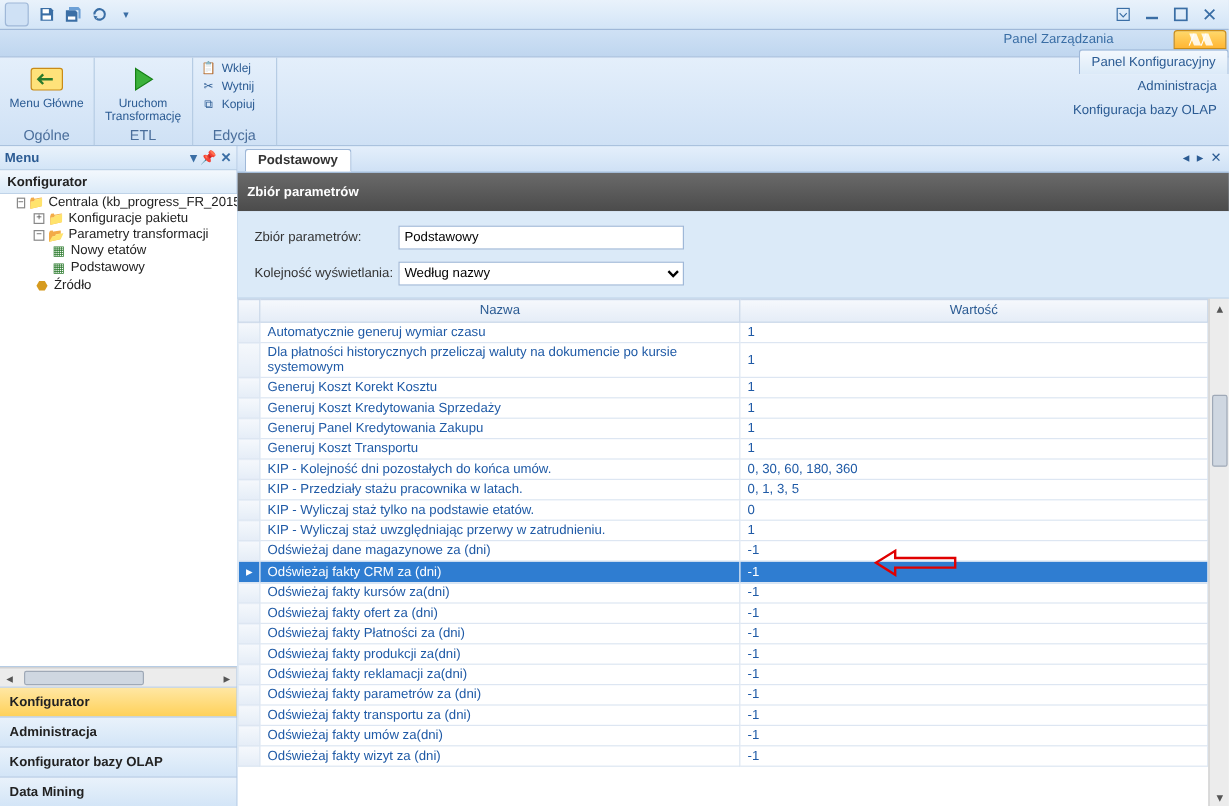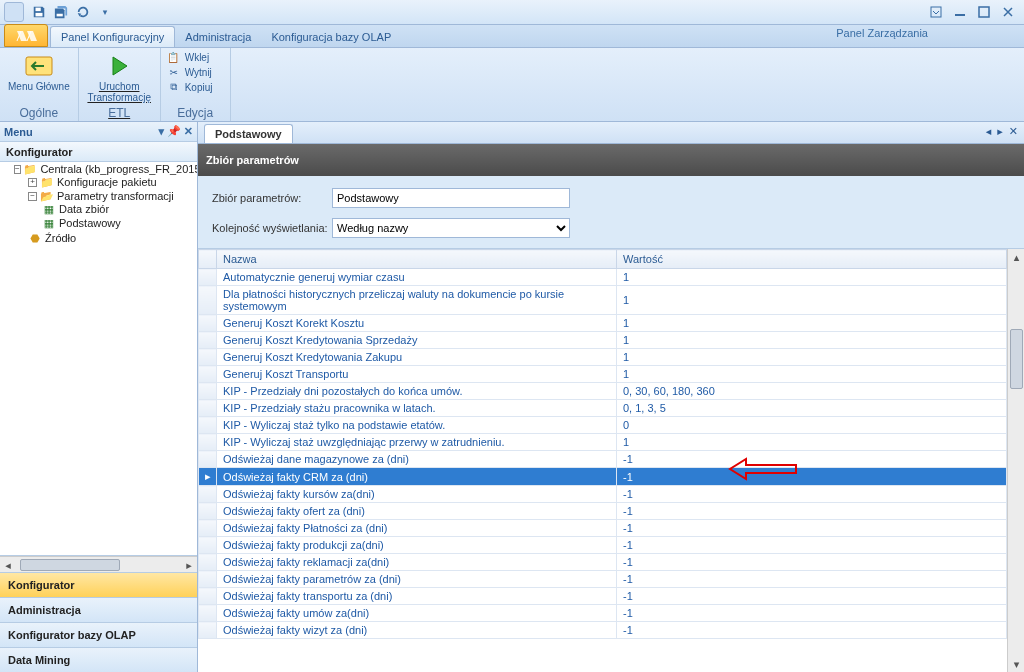--- a/index.html
+++ b/index.html
@@ -8,21 +8,21 @@
   
   .titlebar { height: 25px; background: linear-gradient(#e9f2fb,#d3e5f7); display:flex; align-items:center; border-bottom:1px solid #9fb8d8; }
   .sysmenu { width:20px; height:20px; margin:0 4px; background:#cfe1f5; border:1px solid #9fb8d8; border-radius:3px; }
   .qat { display:flex; gap:6px; margin-left:3px; }
   .qat-btn { width:16px; height:16px; display:flex; align-items:center; justify-content:center; color:#3a6ea5; cursor:pointer; }
   .titlebar .title { flex:1; text-align:right; color:#3a6ea5;margin-top:42px; }
   .winbtns { display:flex; gap:8px; margin-right:8px; color:#3a6ea5; }
   .winbtn { cursor:pointer; width:16px; height:14px; display:flex; align-items:center; justify-content:center; }
 
   
-  .ribbontabs { height:23px; background:linear-gradient(#cfe1f5,#bfd6ef); display:flex; align-items:flex-end; border-bottom:1px solid #9fb8d8; }
+  .ribbontabs { height:23px; background:linear-gradient(#cfe1f5,#bfd6ef); display:flex; align-items:flex-end; border-bottom:1px solid #9fb8d8;flex-direction:column; }
   .filebtn { width:44px; height:23px; background:linear-gradient(#ffd86b,#ffb634); border:1px solid #c98b17; margin:0 2px 0 4px; display:flex; align-items:center; justify-content:center; border-top-left-radius:3px; border-top-right-radius:3px; }
   .filebtn svg { width:22px; height:14px; }
   .rtab { padding:4px 10px 4px 10px; color:#2b5b93; cursor:pointer; }
   .rtab.active { background:linear-gradient(#f3f8fd,#dbeaf8); border:1px solid #9fb8d8; border-bottom:none; border-top-left-radius:3px; border-top-right-radius:3px; }
 
   
   .ribbon { height:74px; background:linear-gradient(#e4effb,#cfe1f5); display:flex; border-bottom:1px solid #9fb8d8; }
   .rgroup { border-right:1px solid #b6cce4; padding:2px 6px 1px 6px; display:flex; flex-direction:column; align-items:center; justify-content:space-between; min-width:60px; }
   .rgroup .glabel { font-size:12px; color:#4a6e9b; text-align:center; padding-top:1px; }
   .bigbtn { display:flex; flex-direction:column; align-items:center; gap:1px; cursor:pointer; padding:2px 2px 0 2px; }
@@ -62,21 +62,21 @@
   .cardtitle { height:22px; background:linear-gradient(#6a6a6a,#4b4b4b); color:#fff; font-weight:bold; display:flex; align-items:center; padding:16px 8px; }
   .formarea { background:#dbeaf8; padding:12px 14px 10px 14px; border-bottom:1px solid #b6cce4; }
   .frow { display:flex; align-items:center; margin-bottom:10px; }
   .flabel { width:120px; color:#333; }
   .ftext { width:238px; height:20px; border:1px solid #9fb8d8; background:#fff; padding:0 4px; font-size:11px; }
   .fselect { width:238px; height:20px; border:1px solid #9fb8d8; background:#fff; font-size:11px; }
 
   .gridwrap { flex:1; position:relative; background:#fff; display:flex; }
   .gridinner { flex:1; overflow:hidden; }
   .grid { width:100%; border-collapse:collapse; table-layout:fixed; }
-  .grid th { background:linear-gradient(#f5f8fc,#e5edf7); border:1px solid #c9d6e8; text-align:left; padding:3px 6px; font-weight:normal; color:#2b5b93; height:18px; }
+  .grid th { background:linear-gradient(#f5f8fc,#e5edf7); border:1px solid #c9d6e8; text-align:center; padding:3px 6px; font-weight:normal; color:#2b5b93; height:18px; }
   .grid td { border:1px solid #dde6f2; padding:2px 6px; height:17px; color:#1f5aa6; }
   .grid tr.selected td { background:#2f7dd1; color:#fff; }
   .rowind { width:18px; background:linear-gradient(#f5f8fc,#e5edf7); border:1px solid #c9d6e8; text-align:center; }
   .grid td.rowind { color:#333; }
   .vscroll { width:17px; background:#ececec; border-left:1px solid #ccc; position:relative; }
   .vscroll .varr { position:absolute; left:0; width:17px; height:16px; display:flex; align-items:center; justify-content:center; color:#555; cursor:pointer; }
   .vscroll .vup{top:0;} .vscroll .vdn{bottom:0;}
   .vscroll .vthumb { position:absolute; left:2px; width:13px; background:#cfd7e1; border:1px solid #9fa9b7; border-radius:2px; }
 
   
@@ -155,21 +155,21 @@
       <div class="bicon">
           <svg width="30" height="26" viewBox="0 0 30 26">
             <rect x="2" y="4" width="26" height="18" rx="2" fill="#ffe27a" stroke="#c98b17"></rect>
             <path d="M20 13H9M12 9l-4 4 4 4" fill="none" stroke="#2a7a2c" stroke-width="2"></path>
           </svg>
         </div>
       <div class="blabel">Menu Główne</div>
     </div>
     <div class="glabel">Ogólne</div>
   </div>
-  <div class="rgroup" style="min-width:82px;text-decoration:underline;">
+  <div class="rgroup" style="min-width:82px;">
     <div class="bigbtn">
       <div class="bicon">
           <svg width="26" height="26" viewBox="0 0 26 26">
             <path d="M7 4l14 9-14 9z" fill="#3bb13b" stroke="#168016"></path>
           </svg>
         </div>
       <div class="blabel" style="white-space:pre;">Uruchom
 Transformację</div>
     </div>
     <div class="glabel">ETL</div>
@@ -225,21 +225,21 @@
             <li>
                 <span class="node">
               <span class="treetoggle">−</span>
               <span class="ticon">📂</span>
               <span>Parametry transformacji</span>
             </span>
               <ul>
                 <li>
                     <span class="node">
                   <span class="ticon" style="color:#2a7a2c;">▦</span>
-                  <span>Data zbiór</span>
+                  <span>Nowy etatów</span>
                 </span>
                   </li>
                 <li>
                     <span class="node">
                   <span class="ticon" style="color:#2a7a2c;">▦</span>
                   <span>Podstawowy</span>
                 </span>
                   </li>
               </ul>
             </li>
@@ -323,31 +323,31 @@
                 <td>Generuj Koszt Korekt Kosztu</td>
                 <td>1</td>
               </tr>
               <tr>
                 <td class="rowind"></td>
                 <td>Generuj Koszt Kredytowania Sprzedaży</td>
                 <td>1</td>
               </tr>
               <tr>
                 <td class="rowind"></td>
-                <td>Generuj Koszt Kredytowania Zakupu</td>
+                <td>Generuj Panel Kredytowania Zakupu</td>
                 <td>1</td>
               </tr>
               <tr>
                 <td class="rowind"></td>
                 <td>Generuj Koszt Transportu</td>
                 <td>1</td>
               </tr>
               <tr>
                 <td class="rowind"></td>
-                <td>KIP - Przedziały dni pozostałych do końca umów.</td>
+                <td>KIP - Kolejność dni pozostałych do końca umów.</td>
                 <td>0, 30, 60, 180, 360</td>
               </tr>
               <tr>
                 <td class="rowind"></td>
                 <td>KIP - Przedziały stażu pracownika w latach.</td>
                 <td>0, 1, 3, 5</td>
               </tr>
               <tr>
                 <td class="rowind"></td>
                 <td>KIP - Wyliczaj staż tylko na podstawie etatów.</td>

